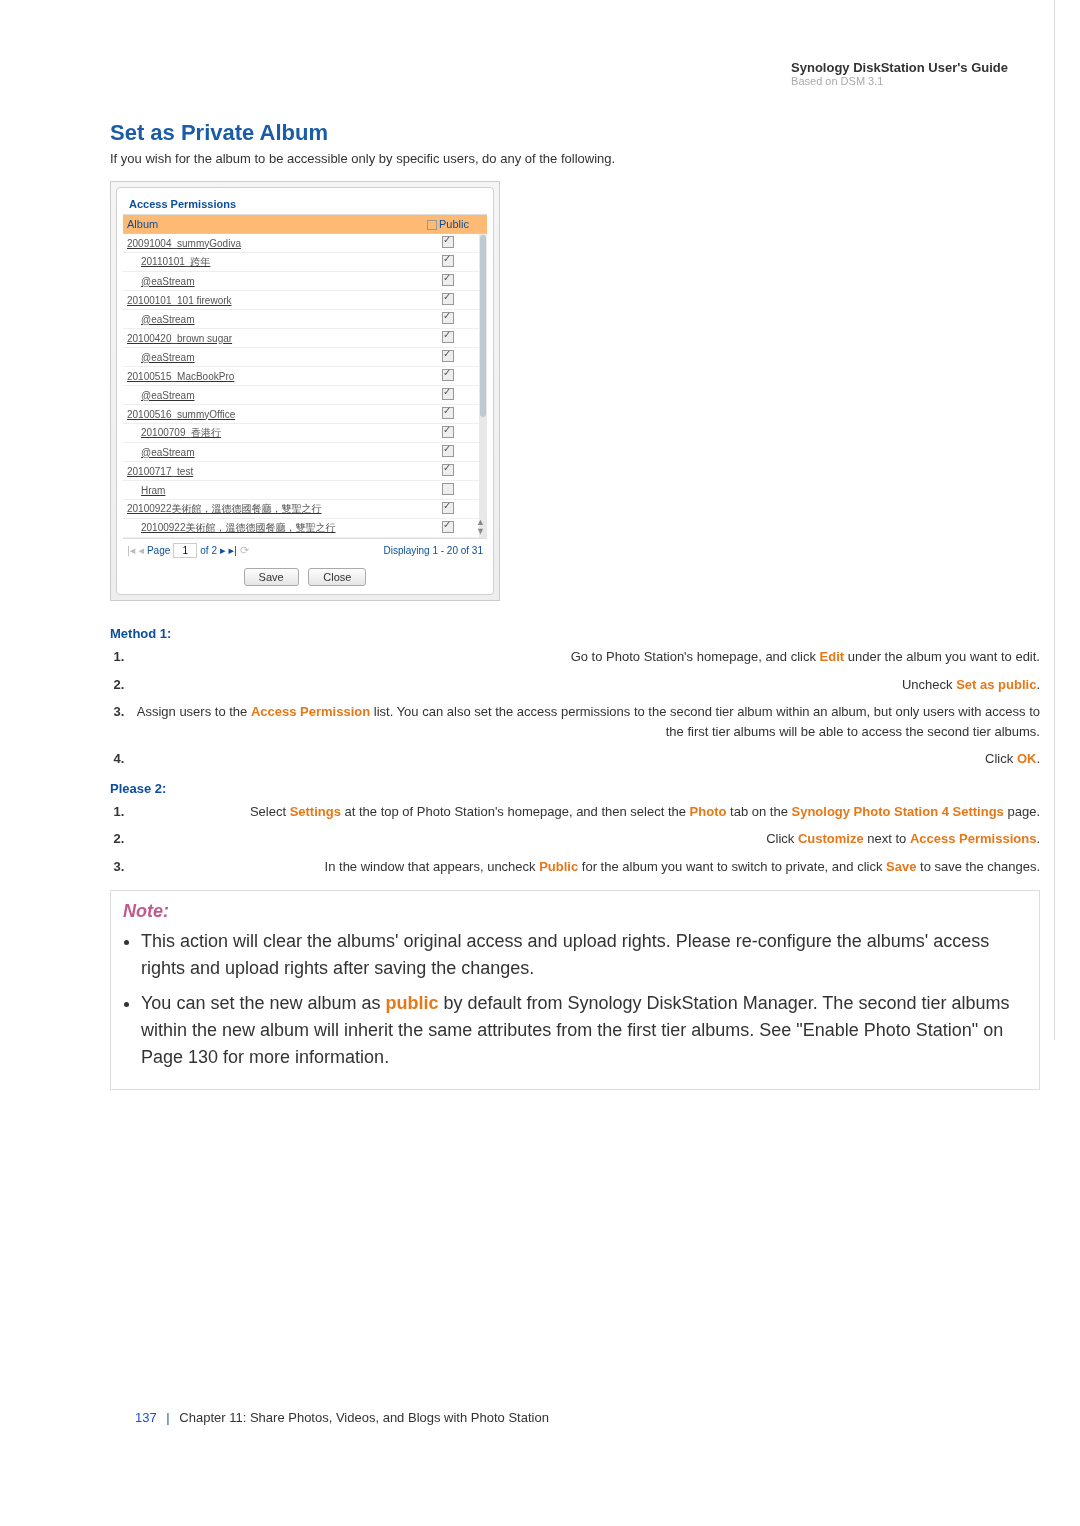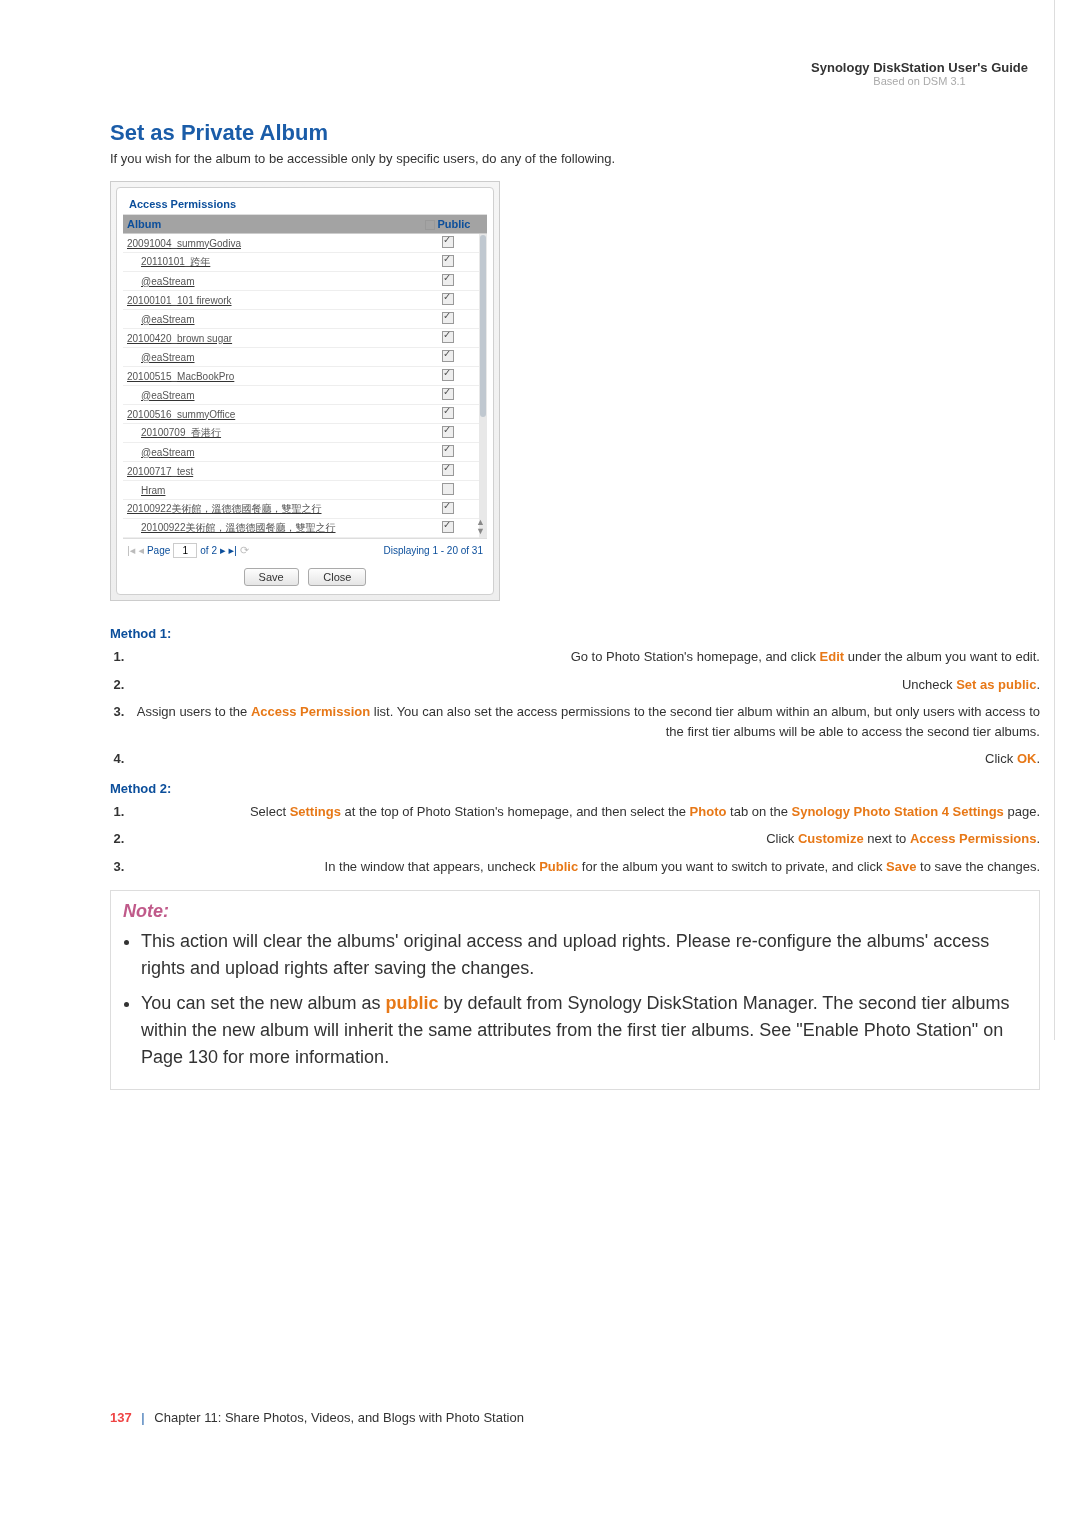--- a/index.html
+++ b/index.html
@@ -11,23 +11,23 @@
   }
   .page {
     width: 1080px;
     margin: 0 auto;
     padding: 60px 40px 40px 110px;
     box-sizing: border-box;
     position: relative;
   }
   .header-right {
     position: absolute;
-    right: 52px;
+    right: 72px;
     top: 60px;
-    text-align: center;
+    text-align: left;
   }
   .header-right .title {
     font-weight: bold;
     font-size: 13px;
     color: #333;
   }
   .header-right .sub {
     font-size: 11px;
     color: #aaa;
   }
@@ -58,25 +58,25 @@
   .tab-hdr {
     color: #0b4e9b;
     font-weight: bold;
     font-size: 11px;
     padding: 4px 6px;
     border-bottom: 1px solid #ddd;
   }
   .col-hdr {
     display: flex;
     font-size: 11px;
-    font-weight: bold;
+    font-weight: normal;
     color: #0b4e9b;
     border-bottom: 1px solid #ccc;
     padding: 3px 4px;
-    background: #a3a3a3;
+    background: #fdba74;
   }
   .col-hdr .c1 { flex: 1; }
   .col-hdr .c2 { width: 70px; text-align: center; }
   .tbl-body {
     max-height: 320px;
     overflow: hidden;
     position: relative;
     text-decoration: underline;
   }
   .row {
@@ -201,22 +201,23 @@
   .note-box li {
     margin-bottom: 8px;
     line-height: 1.5;
   }
   .footer {
     margin-top: 320px;
     font-size: 13px;
     color: #333;
   }
   .footer .pg {
-    font-weight: bold;
-    color: #ef4444;
+    font-weight: normal;
+    color: #1d4ed8;
+    margin-left: 25px;
   }
   .footer .sep {
     color: #1a5ca8;
     margin: 0 6px;
   }
   .page-edge {
     position:absolute;
     right:25px;
     top:0;
     width:1px;
@@ -345,21 +346,21 @@
       <span>Uncheck </span><span class="kw">Set as public</span><span>.</span>
     </li>
     <li>
       <span>Assign users to the </span><span class="kw">Access Permission</span><span> list. You can also set the access permissions to the second tier album within an album, but only users with access to the first tier albums will be able to access the second tier albums.</span>
     </li>
     <li>
       <span>Click </span><span class="kw">OK</span><span>.</span>
     </li>
   </ol>
 
-  <div class="method-hdr">Method 2:</div>
+  <div class="method-hdr">Please 2:</div>
   <ol class="steps">
     <li>
       <span>Select </span><span class="kw">Settings</span><span> at the top of Photo Station's homepage, and then select the </span><span class="kw">Photo</span><span> tab on the </span><span class="kw">Synology Photo Station 4 Settings</span><span> page.</span>
     </li>
     <li>
       <span>Click </span><span class="kw">Customize</span><span> next to </span><span class="kw">Access Permissions</span><span>.</span>
     </li>
     <li>
       <span>In the window that appears, uncheck </span><span class="kw">Public</span><span> for the album you want to switch to private, and click </span><span class="kw">Save</span><span> to save the changes.</span>
     </li>

